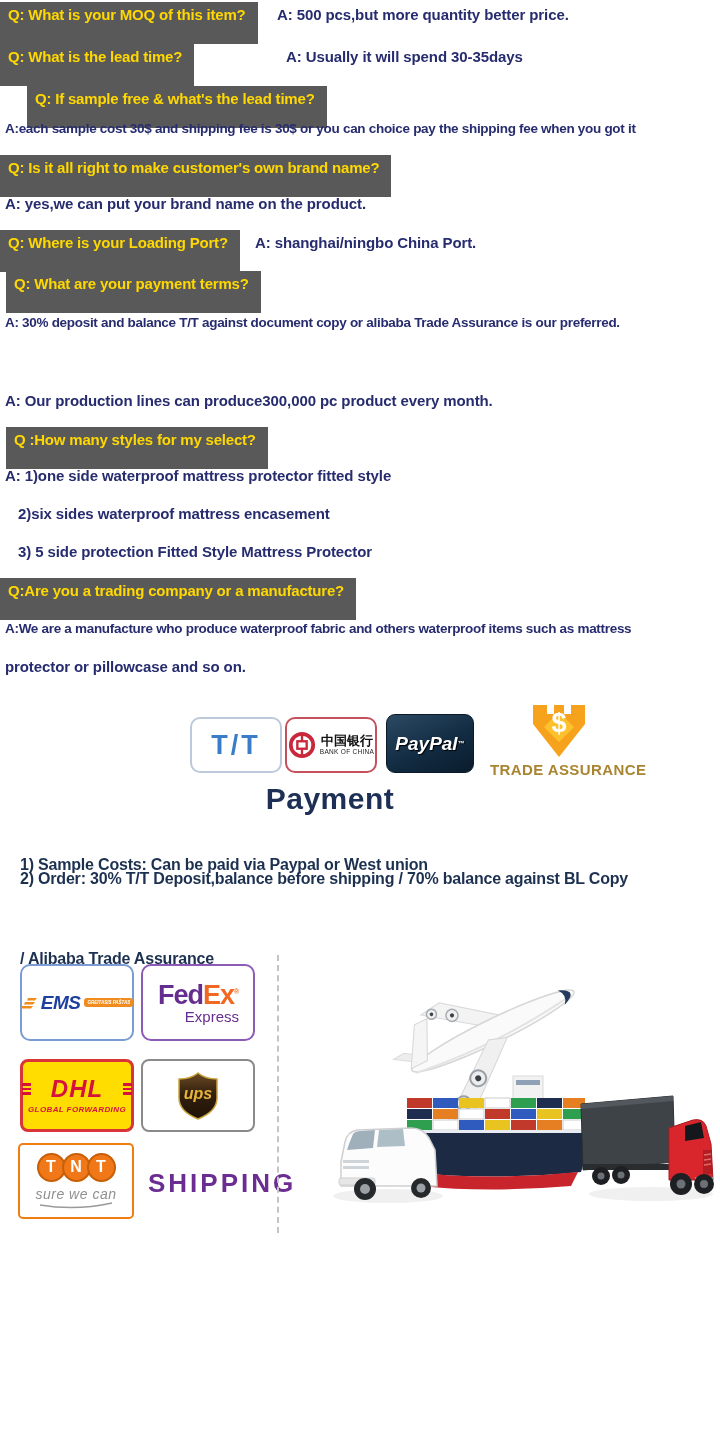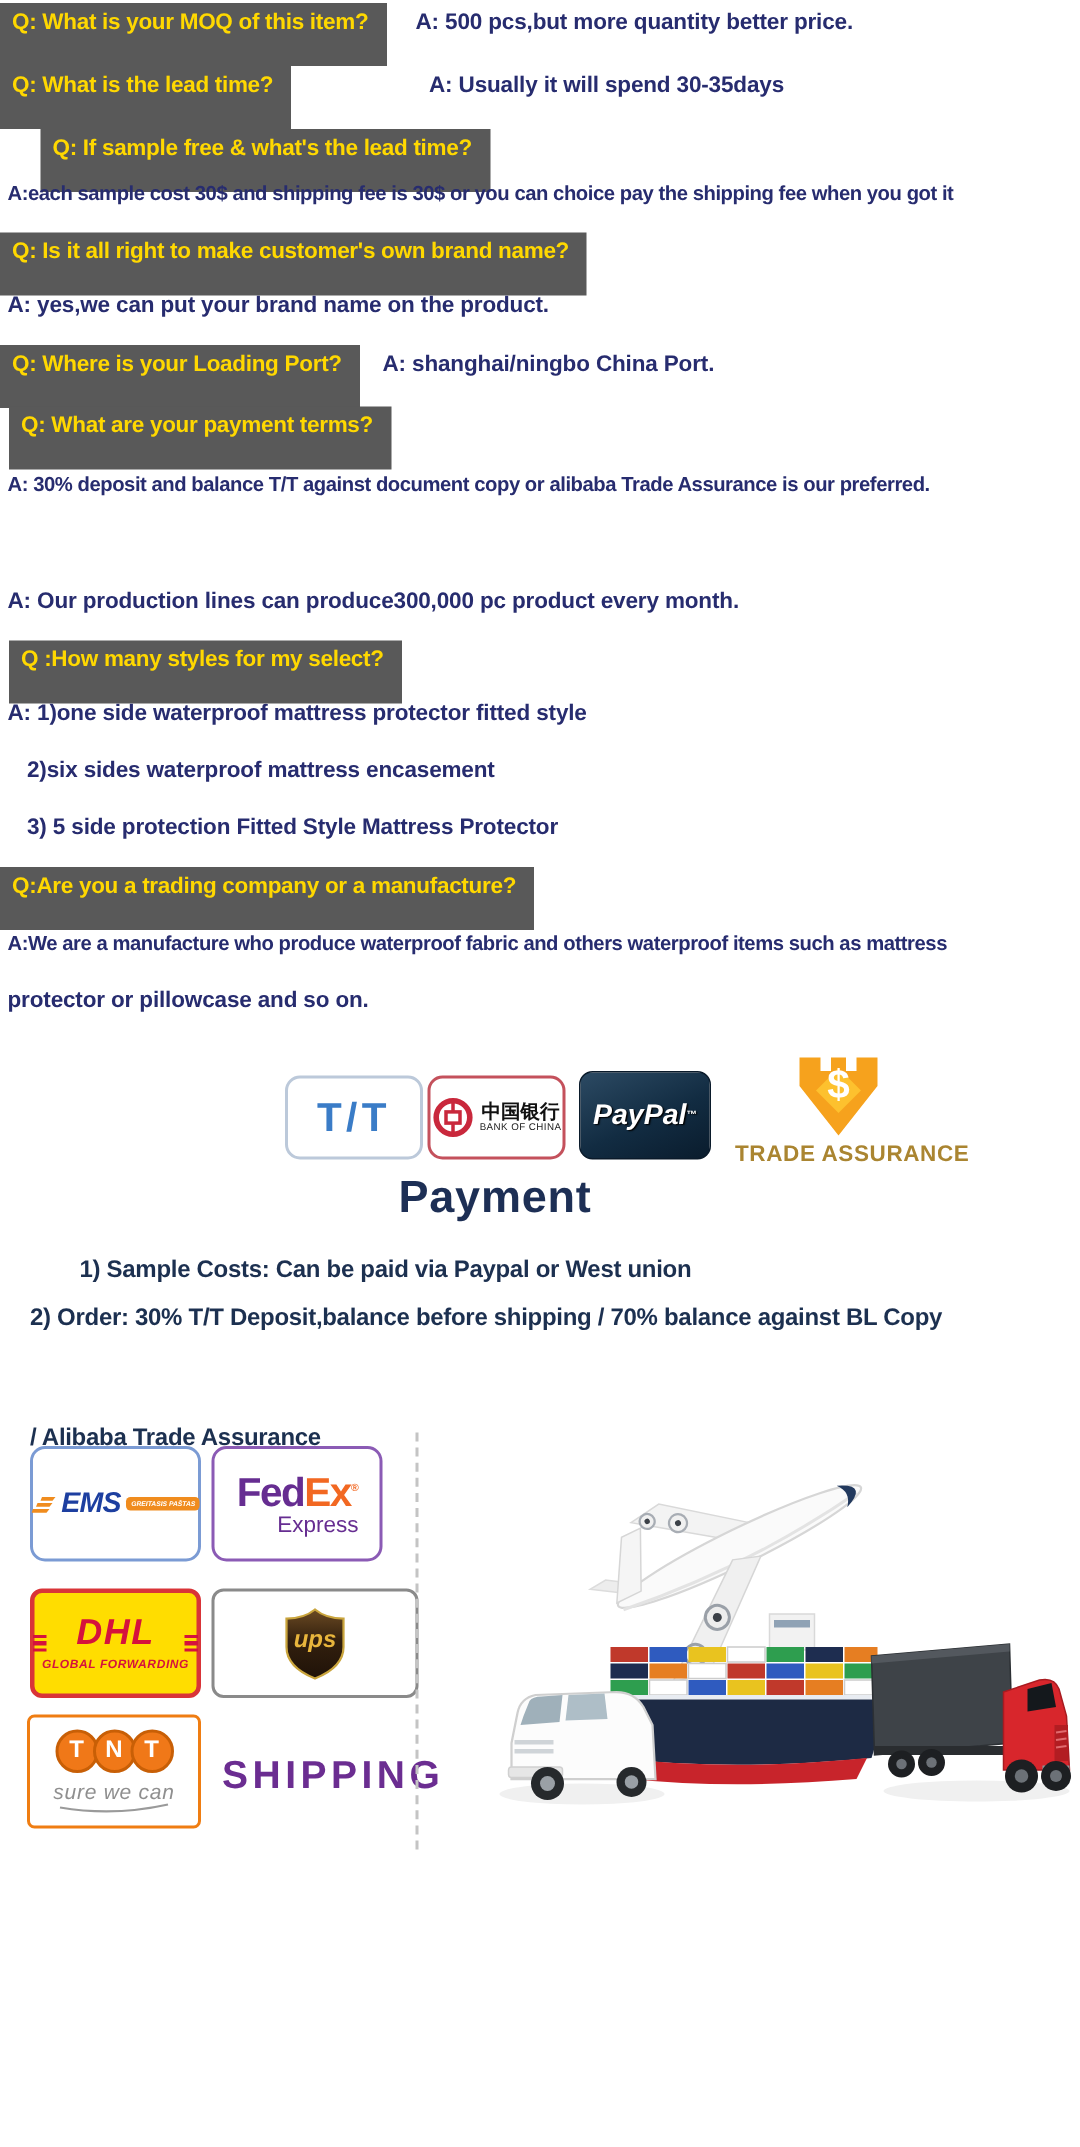--- a/index.html
+++ b/index.html
@@ -44,26 +44,26 @@
   .ems-txt{color:#1d3fa0;font-weight:bold;font-style:italic;font-size:19px;letter-spacing:-0.5px;}
   .ems-badge{background:#f08c1e;color:#fff;font-weight:bold;font-style:italic;font-size:4.5px;
              border-radius:3px;padding:2px 3px;margin-left:2px;white-space:nowrap;}
   .fedex-card{left:141px;top:964px;width:114px;height:77px;border:2px solid #8b5bb5;border-radius:10px;}
   .fedex-main{font-weight:bold;font-size:27px;letter-spacing:-1px;line-height:1;}
   .fedex-fed{color:#662d91;} .fedex-ex{color:#f26822;}
   .fedex-reg{font-size:7px;color:#f26822;vertical-align:super;font-weight:bold;}
   .fedex-sub{color:#662d91;font-size:15px;align-self:flex-end;margin-right:14px;line-height:1;}
   .dhl-card{left:20px;top:1059px;width:114px;height:73px;background:#ffdd00;
             border:3px solid #d93438;border-radius:8px;}
-  .dhl-row{display:flex;align-items:flex-end;gap:20px;}
+  .dhl-row{display:flex;align-items:center;gap:20px;}
   .dhl-stripes{display:flex;flex-direction:column;gap:2px;}
   .dhl-stripes i{display:block;width:9px;height:2.5px;background:#d5123d;}
   .dhl-txt{color:#d5123d;font-weight:bold;font-style:italic;font-size:24px;letter-spacing:1px;line-height:1;}
   .dhl-sub{color:#d5123d;font-weight:bold;font-style:italic;font-size:8px;letter-spacing:0.4px;margin-top:4px;}
-  .ups-card{left:141px;top:1059px;width:138px;height:73px;border:2px solid #8a8a8a;border-radius:8px;}
+  .ups-card{left:141px;top:1059px;width:114px;height:73px;border:2px solid #8a8a8a;border-radius:8px;}
   .ups-wrap{position:relative;width:42px;height:50px;}
   .ups-txt{position:absolute;left:0;top:14px;width:42px;text-align:center;color:#e8b53c;
            font-weight:bold;font-style:italic;font-size:16px;}
   .tnt-card{left:18px;top:1143px;width:116px;height:76px;border:2px solid #ef7d12;border-radius:5px;}
   .tnt-row{display:flex;}
   .tnt-circle{width:29px;height:29px;border-radius:50%;background:#f07818;border:2px solid #c85f06;
               color:#fff;font-weight:bold;font-size:16px;display:flex;align-items:center;
               justify-content:center;margin:0 -2px;box-sizing:border-box;}
   .tnt-sub{color:#8f8f8f;font-style:italic;font-size:14px;margin-top:4px;letter-spacing:0.5px;}
   .shipping-label{position:absolute;left:148px;top:1168px;color:#6b2d91;font-size:26px;
@@ -131,21 +131,21 @@
     <svg width="64" height="62" viewBox="0 0 64 62">
       <path d="M6 5 L20 5 L20 14 L27 14 L27 5 L37 5 L37 14 L44 14 L44 5 L58 5 L58 24 L32 57 L6 24 Z" fill="#f6a21d"></path>
       <path d="M32 12 L47 27 L32 42 L17 27 Z" fill="#fdc12e"></path>
     </svg>
     <div class="ta-sym">$</div>
   </div>
   <div class="ta-label">TRADE ASSURANCE</div>
 
   <div class="pay-title">Payment</div>
 
-  <div class="term" style="top:838px;margin-left:33px;">1) Sample Costs: Can be paid via Paypal or West union</div>
+  <div class="term" style="top:856px;">1) Sample Costs: Can be paid via Paypal or West union</div>
   <div class="term" style="top:870px;">2) Order: 30% T/T Deposit,balance before shipping / 70% balance against BL Copy</div>
   <div class="term" style="top:902px;margin-top:48px;">/ Alibaba Trade Assurance</div>
 
   <div class="ship-card ems-card">
     <div class="ems-row">
       <svg width="18" height="14" viewBox="0 0 18 14">
         <path d="M1 10 L12 10 L10 12.5 L0 12.5 Z" fill="#f08c1e"></path>
         <path d="M4 6 L14 6 L12 8.5 L3 8.5 Z" fill="#f08c1e"></path>
         <path d="M7 2 L16 2 L14 4.5 L6 4.5 Z" fill="#f08c1e"></path>
       </svg>

